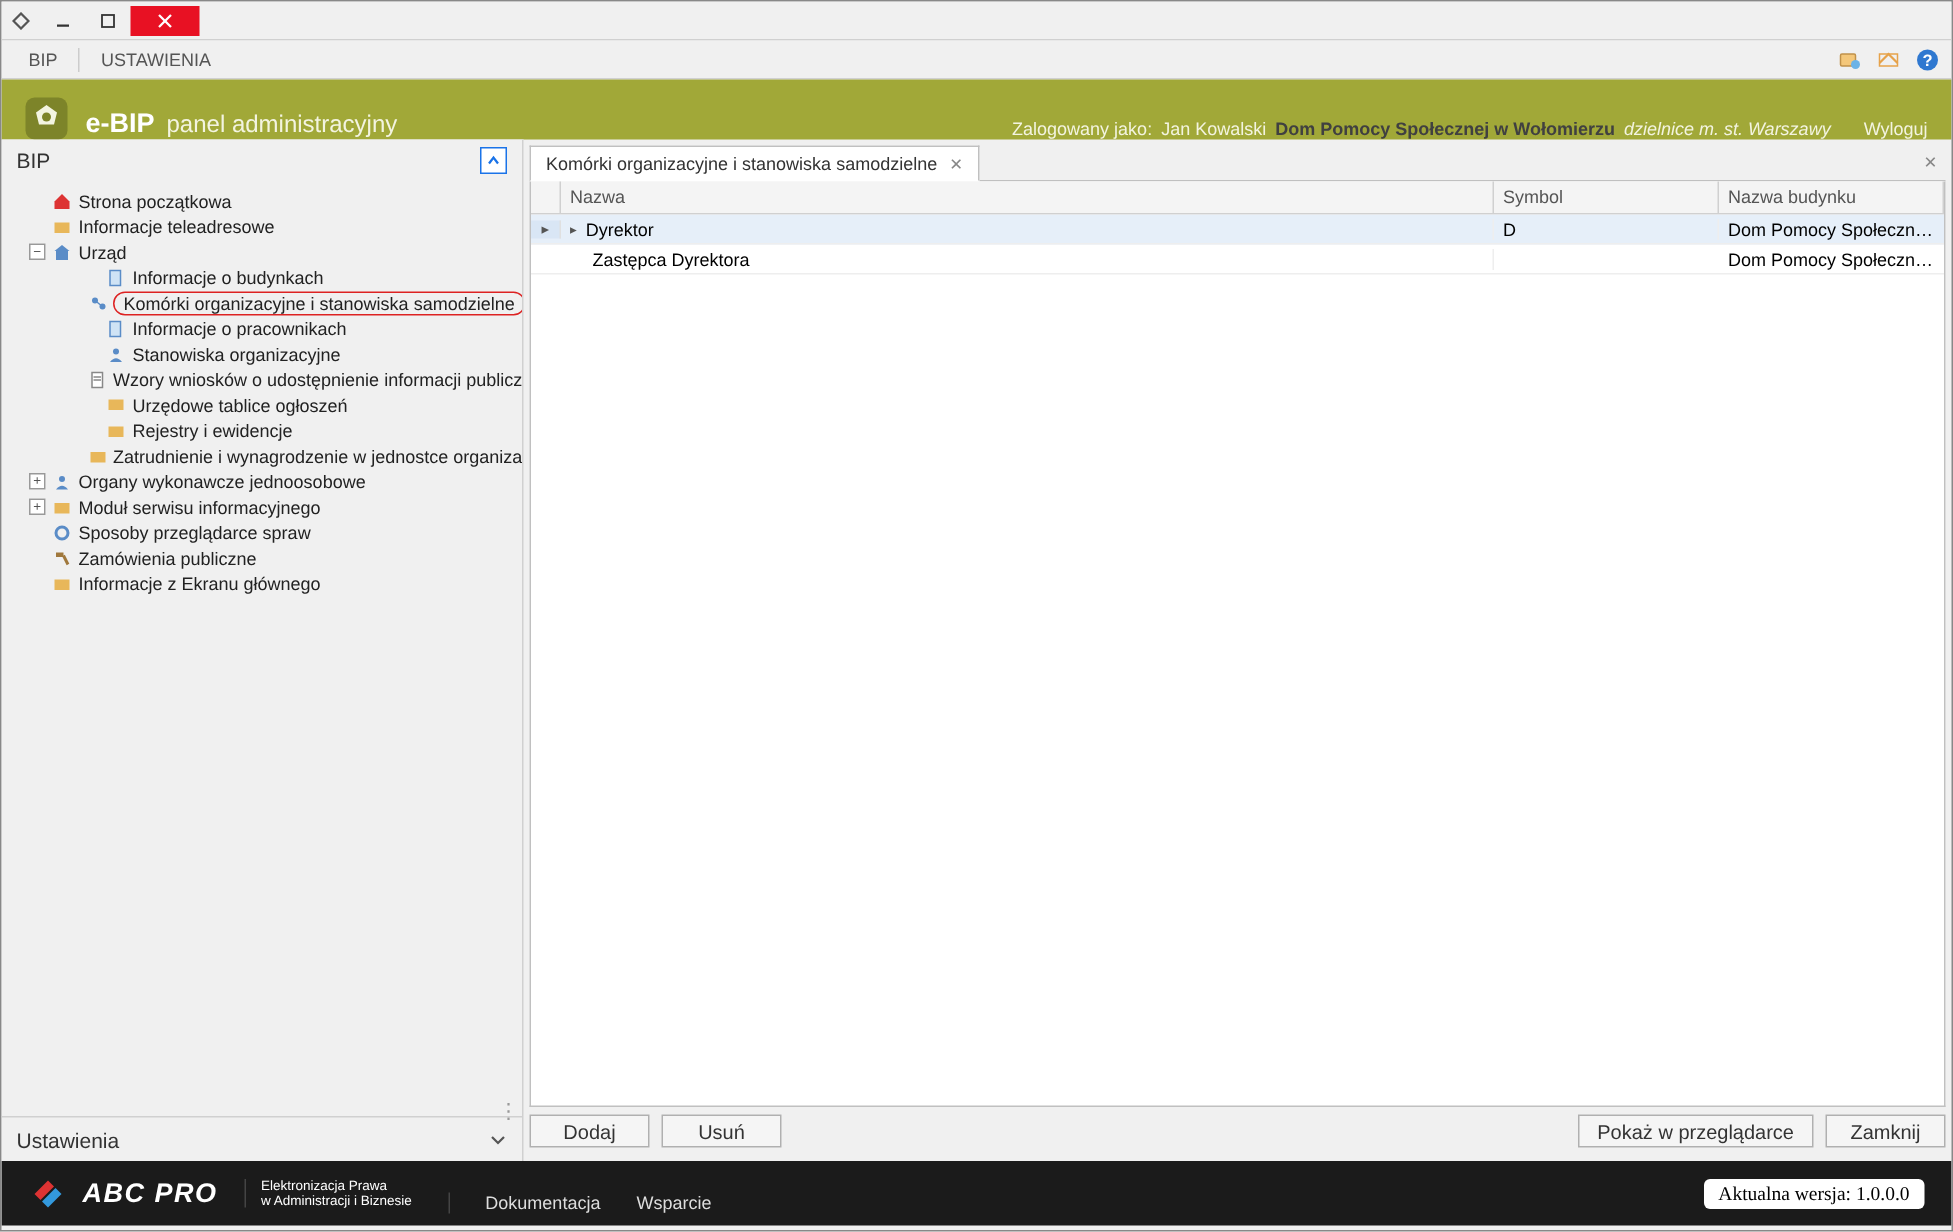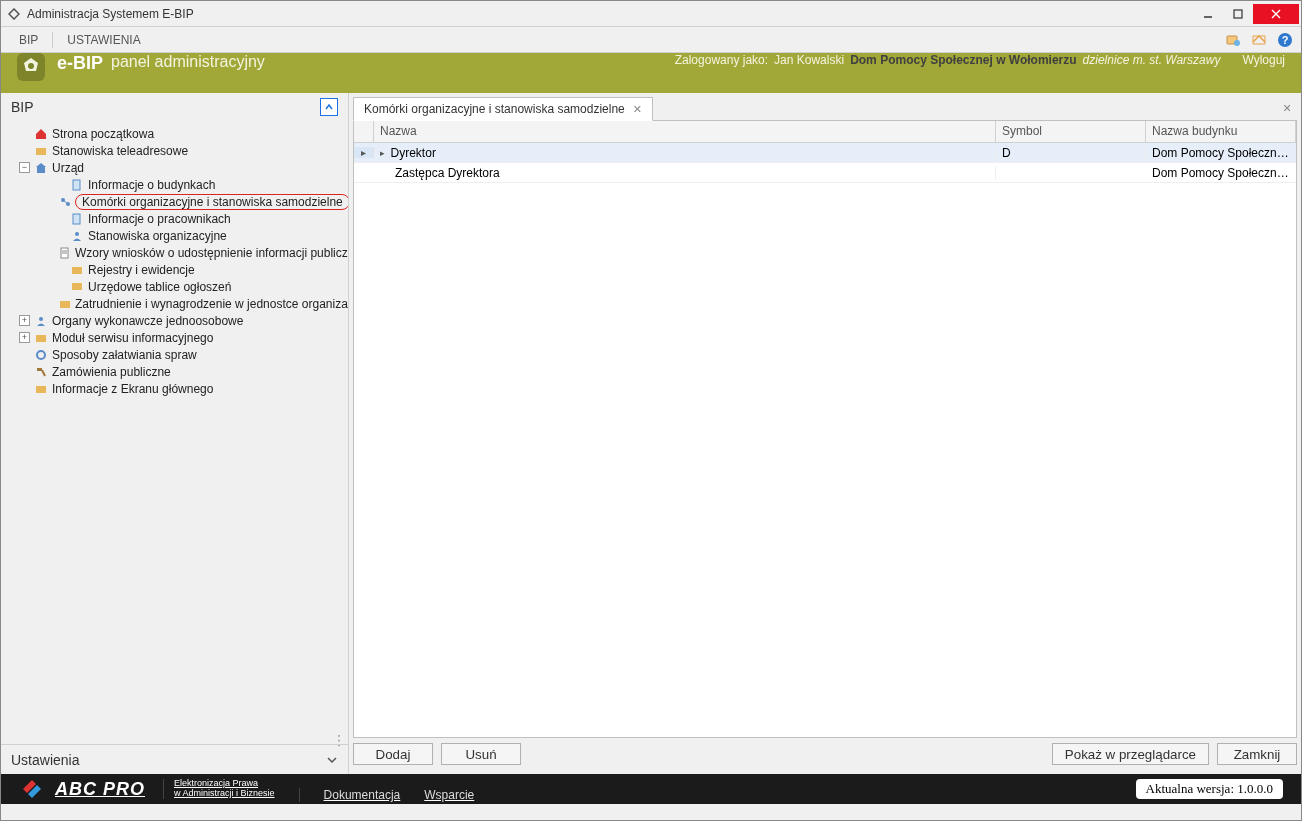--- a/index.html
+++ b/index.html
@@ -34,21 +34,21 @@
 }
 .menubar-item { padding: 3px 10px; color: #555; cursor: pointer; }
 .menubar-sep { width: 1px; height: 16px; background: #ccc; margin: 0 4px; }
 .menubar-icons { margin-left: auto; display: flex; gap: 10px; align-items: center; }
 .mb-icon { width: 16px; height: 16px; cursor: pointer; display: flex; align-items: center; justify-content: center; }
 
 .banner {
   height: 40px;
   background: #a1a838;
   display: flex;
-  align-items: flex-start;
+  align-items: flex-end;
   padding: 0 16px;
   color: #fff;
 }
 .banner-logo { width: 28px; height: 28px; background: #7d8429; border-radius: 6px; margin-right: 12px; display: flex; align-items: center; justify-content: center; }
 .banner-title { font-size: 18px; font-weight: bold; }
 .banner-sub { font-size: 16px; margin-left: 8px; color: #f3f4e0; }
 .banner-right { margin-left: auto; font-size: 12px; color: #f3f4e0; display: flex; align-items: center; gap: 6px; }
 .banner-right .bold { color: #404040; font-weight: 600; }
 .banner-right .italic { font-style: italic; }
 .logout { margin-left: 16px; cursor: pointer; }
@@ -163,48 +163,46 @@
   padding: 4px 0;
   gap: 8px;
 }
 .btn {
   min-width: 80px; height: 22px;
   background: #f5f5f5; border: 1px solid #b0b0b0;
   padding: 0 12px; cursor: pointer; color: #333;
   display: flex; align-items: center; justify-content: center;
 }
 .footer {
-  height: 30px;
+  height: 43px;
   background: #1b1b1b;
   color: #fff;
   display: flex;
   align-items: center;
   padding: 0 18px;
-  text-decoration: underline;
 }
 .footer-logo { display: flex; align-items: center; gap: 10px; }
 .footer-logo-mark { width: 26px; height: 26px; }
 .footer-logo-text { font-size: 18px; font-weight: 800; font-style: italic; letter-spacing: 1px; }
 .footer-subtext { font-size: 9px; line-height: 1.1; margin-left: 8px; border-left: 1px solid #444; padding-left: 10px; }
 .footer-links { margin-left: 24px; display: flex; gap: 24px; border-left: 1px solid #444; padding-left: 24px; margin-top: 12px; }
 .footer-link { color: #ddd; cursor: pointer; }
 .footer-right { margin-left: auto; font-size: 13px; background: #fff; color: #000; border-radius: 4px; padding: 2px 10px; font-family: "Times New Roman", serif; }
 .ind0 { padding-left: 4px; }
 .ind2 { padding-left: 40px; }
 </style>
 </head>
 <body>
 
 <div class="titlebar">
   <span class="titlebar-icon">
     <svg width="12" height="12">
         <path d="M1 6 L6 1 L11 6 L6 11 Z" fill="none" stroke="#555" stroke-width="1.5"></path>
       </svg>
   </span>
-  <span class="titlebar-text">Administracja Systemem E-BIP</span>
   <div class="wc-btn">
     <svg width="10" height="10">
         <line x1="1" y1="8" x2="9" y2="8" stroke="#333" stroke-width="1.5"></line>
       </svg>
   </div>
   <div class="wc-btn">
     <svg width="10" height="10">
         <rect x="1" y="1" width="8" height="8" fill="none" stroke="#333" stroke-width="1.2"></rect>
       </svg>
   </div>
@@ -285,21 +283,21 @@
             </div>
           </li>
         <li>
             <div class="node ind0">
               <span class="noexp"></span>
               <span class="icon">
                 <svg width="12" height="12">
                   <rect x="1" y="3" width="10" height="7" fill="#e8b75a"></rect>
                 </svg>
               </span>
-              <span class="lbl">Stanowiska teleadresowe</span>
+              <span class="lbl">Informacje teleadresowe</span>
             </div>
           </li>
         <li>
             <div class="node ind0">
               <span class="exp">−</span>
               <span class="icon">
                 <svg width="12" height="12">
                   <rect x="2" y="5" width="8" height="6" fill="#5a8cc7"></rect>
                   <path d="M1 5 L6 1 L11 5" fill="#5a8cc7"></path>
                 </svg>
@@ -365,35 +363,35 @@
                     </svg>
                   </span>
                   <span class="lbl">Wzory wniosków o udostępnienie informacji publicznej</span>
                 </div>
               </li>
             <li>
                 <div class="node ind2">
                   <span class="noexp"></span>
                   <span class="icon">
                     <svg width="12" height="12">
+                      <rect x="1" y="2" width="10" height="7" fill="#e8b75a"></rect>
+                    </svg>
+                  </span>
+                  <span class="lbl">Urzędowe tablice ogłoszeń</span>
+                </div>
+              </li>
+            <li>
+                <div class="node ind2">
+                  <span class="noexp"></span>
+                  <span class="icon">
+                    <svg width="12" height="12">
                       <rect x="1" y="3" width="10" height="7" fill="#e8b75a"></rect>
                     </svg>
                   </span>
                   <span class="lbl">Rejestry i ewidencje</span>
-                </div>
-              </li>
-            <li>
-                <div class="node ind2">
-                  <span class="noexp"></span>
-                  <span class="icon">
-                    <svg width="12" height="12">
-                      <rect x="1" y="2" width="10" height="7" fill="#e8b75a"></rect>
-                    </svg>
-                  </span>
-                  <span class="lbl">Urzędowe tablice ogłoszeń</span>
                 </div>
               </li>
             <li>
                 <div class="node ind2">
                   <span class="noexp"></span>
                   <span class="icon">
                     <svg width="12" height="12">
                       <rect x="1" y="3" width="10" height="7" fill="#e8b75a"></rect>
                     </svg>
                   </span>
@@ -426,21 +424,21 @@
             </div>
           </li>
         <li>
             <div class="node ind0">
               <span class="noexp"></span>
               <span class="icon">
                 <svg width="12" height="12">
                   <circle cx="6" cy="6" r="4" fill="none" stroke="#5a8cc7" stroke-width="2"></circle>
                 </svg>
               </span>
-              <span class="lbl">Sposoby załatwiania spraw</span>
+              <span class="lbl">Sposoby przeglądarce spraw</span>
             </div>
           </li>
         <li>
             <div class="node ind0">
               <span class="noexp"></span>
               <span class="icon">
                 <svg width="12" height="12">
                   <rect x="2" y="2" width="5" height="3" fill="#a0783c"></rect>
                   <line x1="7" y1="4" x2="10" y2="10" stroke="#a0783c" stroke-width="2"></line>
                 </svg>

